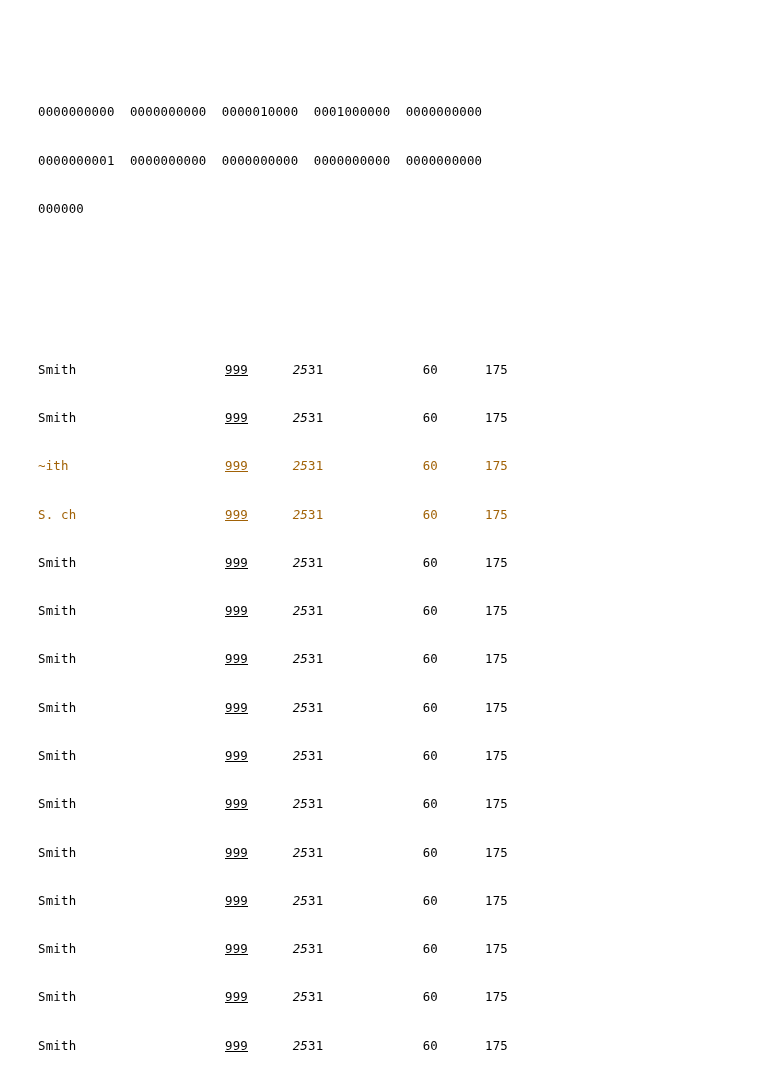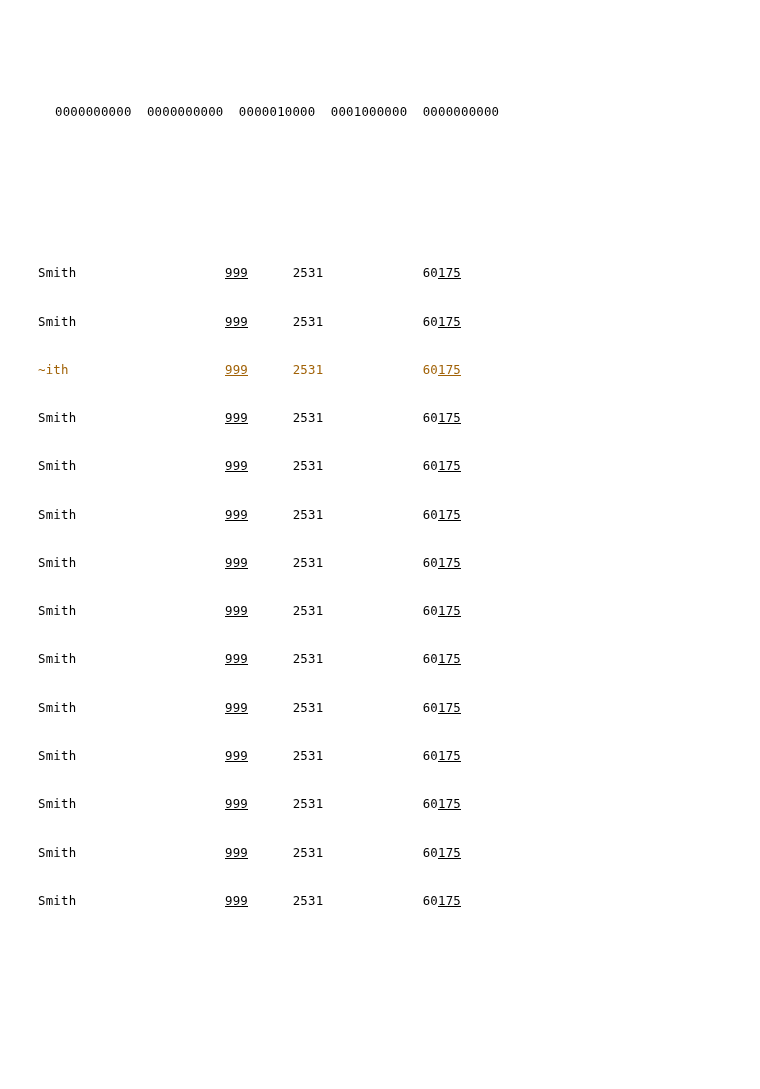--- a/index.html
+++ b/index.html
@@ -30,21 +30,20 @@
     letter-spacing: 0.2px;
     white-space: pre;
   }
   .binary-block {
     margin: 0 0 12px 0;
     white-space: pre;
   }
   .line {
     white-space: pre;
     height: 16.1px;
-    margin-left: 17px;
   }
   .table-block {
     margin: 0;
   }
   .trow {
     white-space: pre;
     height: 16.1px;
   }
   .c-name {
     display: inline-block;
@@ -54,55 +53,58 @@
   .c-n1 {
     display: inline-block;
     width: 60px;
     text-align: right;
     text-decoration: underline;
   }
   .c-n2 {
     display: inline-block;
     width: 60px;
     text-align: right;
+    font-style: italic;
   }
   .c-n3 {
     display: inline-block;
     width: 60px;
     text-align: left;
   }
   .c-n4 {
     display: inline-block;
     width: 70px;
     text-align: right;
   }
   .c-n5 {
     display: inline-block;
     width: 70px;
-    text-align: left;
-    text-decoration: underline;
+    text-align: right;
   }
   .faded-1 {
     color: #a16207;
   }
 </style>
 </head>
 <body>
 
 <div class="page">
   <div class="doc">
 
     <div class="binary-block">
       <div class="line">0000000000  0000000000  0000010000  0001000000  0000000000</div>
+      <div class="line">0000000001  0000000000  0000000000  0000000000  0000000000</div>
+      <div class="line">000000</div>
     </div>
 
     <div class="table-block">
       <div class="trow"><span class="c-name">Smith</span><span class="c-n1">999</span><span class="c-n2">25</span><span class="c-n3">31</span><span class="c-n4">60</span><span class="c-n5">175</span></div>
       <div class="trow"><span class="c-name">Smith</span><span class="c-n1">999</span><span class="c-n2">25</span><span class="c-n3">31</span><span class="c-n4">60</span><span class="c-n5">175</span></div>
       <div class="trow faded-1"><span class="c-name">~ith</span><span class="c-n1">999</span><span class="c-n2">25</span><span class="c-n3">31</span><span class="c-n4">60</span><span class="c-n5">175</span></div>
+      <div class="trow faded-1"><span class="c-name">S. ch</span><span class="c-n1">999</span><span class="c-n2">25</span><span class="c-n3">31</span><span class="c-n4">60</span><span class="c-n5">175</span></div>
       <div class="trow"><span class="c-name">Smith</span><span class="c-n1">999</span><span class="c-n2">25</span><span class="c-n3">31</span><span class="c-n4">60</span><span class="c-n5">175</span></div>
       <div class="trow"><span class="c-name">Smith</span><span class="c-n1">999</span><span class="c-n2">25</span><span class="c-n3">31</span><span class="c-n4">60</span><span class="c-n5">175</span></div>
       <div class="trow"><span class="c-name">Smith</span><span class="c-n1">999</span><span class="c-n2">25</span><span class="c-n3">31</span><span class="c-n4">60</span><span class="c-n5">175</span></div>
       <div class="trow"><span class="c-name">Smith</span><span class="c-n1">999</span><span class="c-n2">25</span><span class="c-n3">31</span><span class="c-n4">60</span><span class="c-n5">175</span></div>
       <div class="trow"><span class="c-name">Smith</span><span class="c-n1">999</span><span class="c-n2">25</span><span class="c-n3">31</span><span class="c-n4">60</span><span class="c-n5">175</span></div>
       <div class="trow"><span class="c-name">Smith</span><span class="c-n1">999</span><span class="c-n2">25</span><span class="c-n3">31</span><span class="c-n4">60</span><span class="c-n5">175</span></div>
       <div class="trow"><span class="c-name">Smith</span><span class="c-n1">999</span><span class="c-n2">25</span><span class="c-n3">31</span><span class="c-n4">60</span><span class="c-n5">175</span></div>
       <div class="trow"><span class="c-name">Smith</span><span class="c-n1">999</span><span class="c-n2">25</span><span class="c-n3">31</span><span class="c-n4">60</span><span class="c-n5">175</span></div>
       <div class="trow"><span class="c-name">Smith</span><span class="c-n1">999</span><span class="c-n2">25</span><span class="c-n3">31</span><span class="c-n4">60</span><span class="c-n5">175</span></div>
       <div class="trow"><span class="c-name">Smith</span><span class="c-n1">999</span><span class="c-n2">25</span><span class="c-n3">31</span><span class="c-n4">60</span><span class="c-n5">175</span></div>

